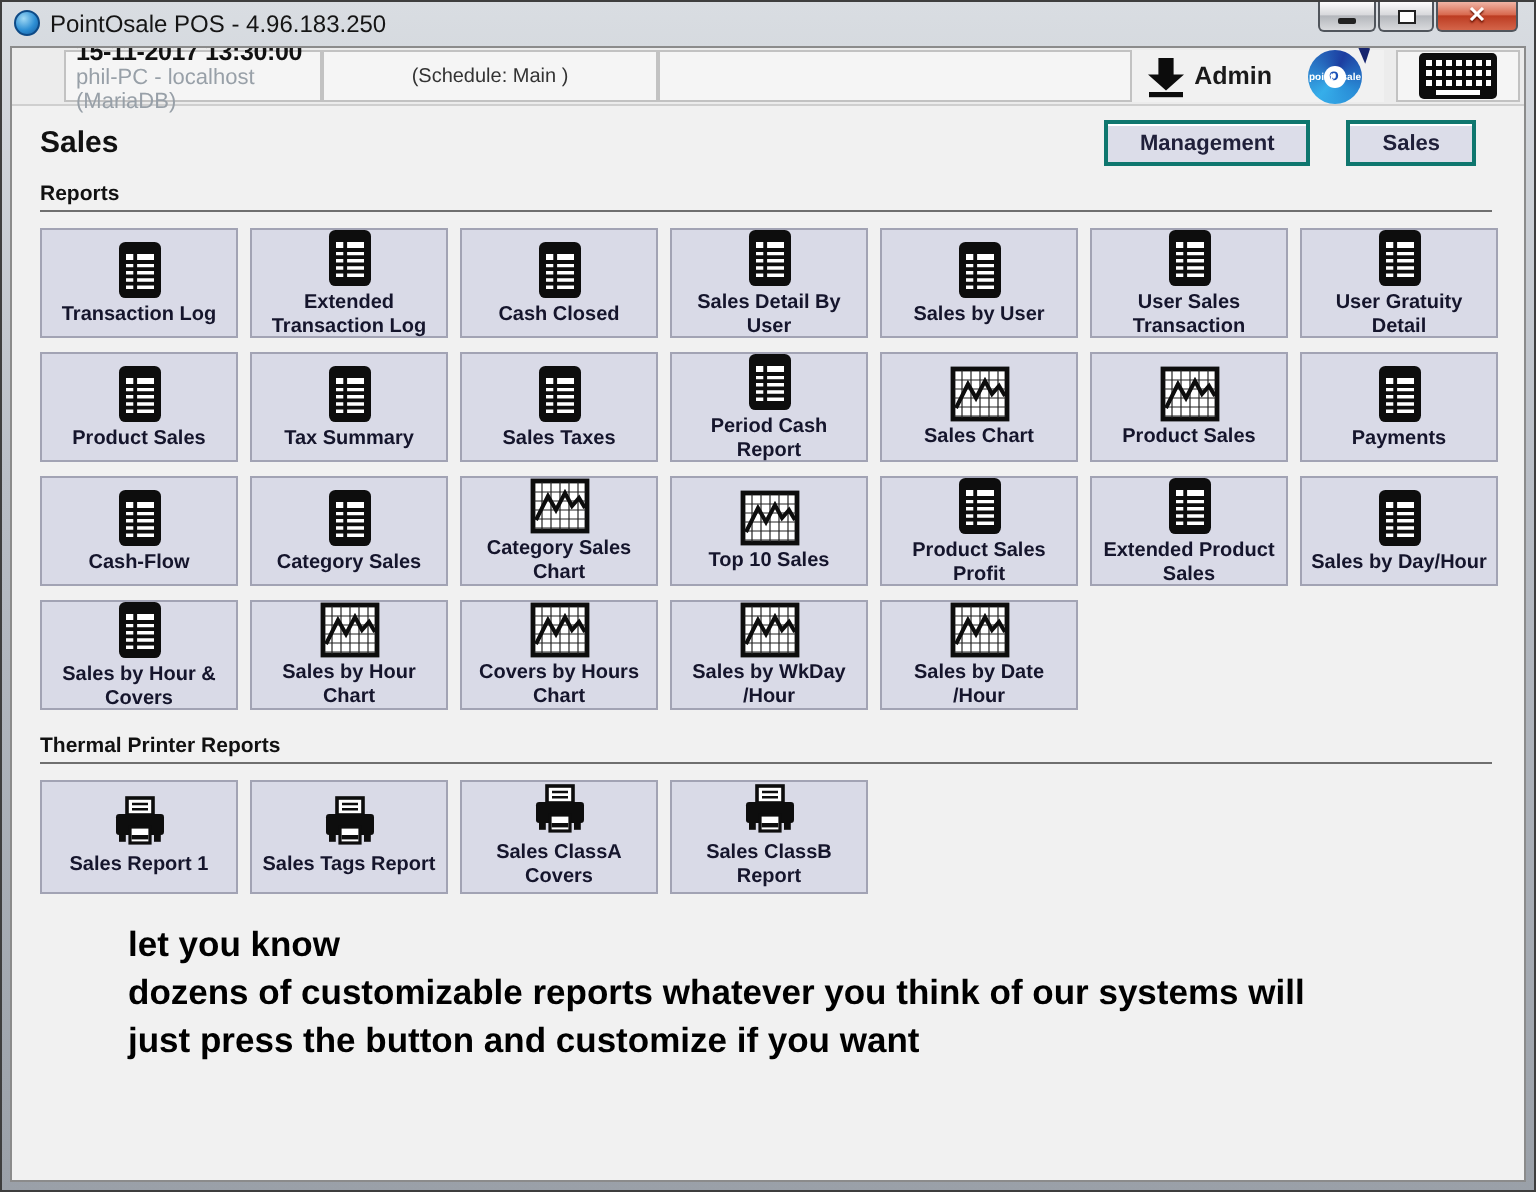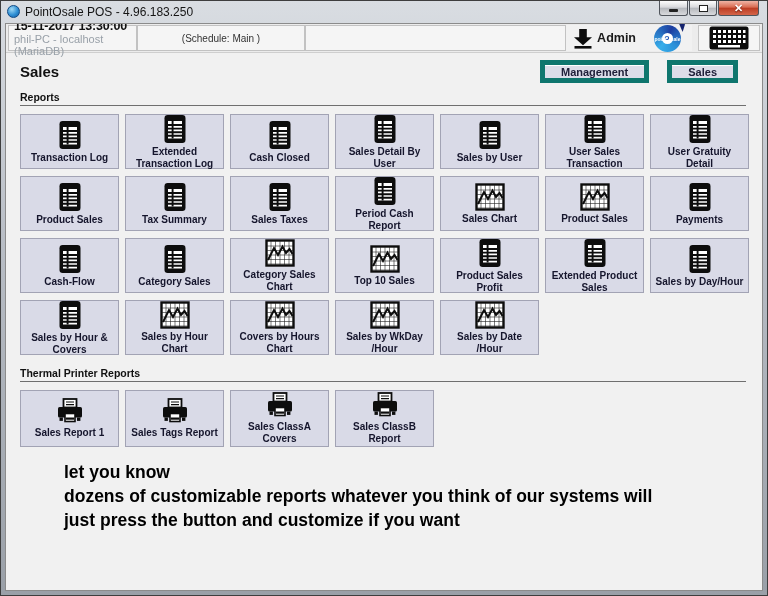--- a/index.html
+++ b/index.html
@@ -25,21 +25,21 @@
   .glyph-max { width:9px; height:7px; border:1.5px solid #222; background:#fff; }
   .glyph-close { font-size:11px; font-weight:bold; color:#fff; text-shadow:0 1px 1px #6b1505; line-height:1; }
 
   .content { position:absolute; top:22px; left:4px; right:4px; bottom:4px;
              background:#f1f1f1; border:1px solid #8b8b8b; overflow:hidden; }
 
   
   .header-strip { display:flex; align-items:stretch; height:29px; background:#ececec;
                   border-bottom:1px solid #cfcfcf; padding:1px 2px; }
   .hcell { border:1px solid #c2c2c2; background:#f5f5f5; }
-  .cell-datetime { width:129px; padding:1px 5px; display:flex; flex-direction:column; justify-content:center; }
+  .cell-datetime { width:129px; padding:1px 5px; display:flex; flex-direction:column; justify-content:center;margin-left:24px; }
   .dt-time { font-size:12.5px; font-weight:bold; color:#111; letter-spacing:-0.2px; }
   .dt-host { font-size:11px; color:#98a0a8; }
   .cell-schedule { width:168px; display:flex; align-items:center; justify-content:center;
                    font-size:10px; color:#333; }
   .cell-spacer { flex:1; border:1px solid #c2c2c2; background:#f5f5f5; }
   .cell-admin { display:flex; align-items:center; gap:3px; padding:2px 6px; background:#f1f1f1; border:none; }
   .admin-label { font-size:12.5px; font-weight:bold; color:#1a1a1a; }
   .cell-logo { display:flex; align-items:center; justify-content:center; width:50px; border:none; background:#f1f1f1; }
   .pos-logo { position:relative; width:27px; height:27px; border-radius:50%;
               background:conic-gradient(from 220deg, #36aeea, #1c3da0 45%, #2a8fd8 75%, #36aeea);
@@ -50,21 +50,21 @@
               font-size:8px; font-weight:bold; display:flex; align-items:center; justify-content:center; line-height:1; }
   .pos-logo-word { position:absolute; font-size:5px; color:#fff; font-weight:bold; }
   .pos-logo-word.left { left:1px; top:11px; } .pos-logo-word.right { right:0px; top:11px; }
   .cell-keyboard { width:62px; display:flex; align-items:center; justify-content:center; margin-left:6px; }
 
   
   .title-row { display:flex; align-items:center; justify-content:space-between;
                padding:7px 14px 4px 14px; }
   .page-title { font-size:15px; font-weight:bold; color:#111; }
   .nav-buttons { display:flex; gap:18px; margin-right:10px; }
-  .nav-btn { height:23px; padding:0 16px; background:#dcdde9; border:5px solid #0f766e;
+  .nav-btn { height:23px; padding:0 16px; background:#dcdde9; border:2px solid #0f766e;
              font-size:11px; font-weight:bold; color:#20203a; display:flex; align-items:center;
              box-shadow:0 1px 0 #ffffff inset; cursor:default; }
 
   
   .section-head { margin:4px 16px 0 14px; }
   .section-title { font-size:10.5px; font-weight:bold; color:#111; padding-bottom:2px; }
   .section-rule { border:none; border-top:1px solid #6f6f6f; height:0; }
 
   .grid { display:flex; flex-wrap:wrap; gap:7px 6px; margin:8px 12px 0 14px; }
   .rbtn { width:99px; height:55px; background:#d9dae7; border:1px solid #a2a3b4;

